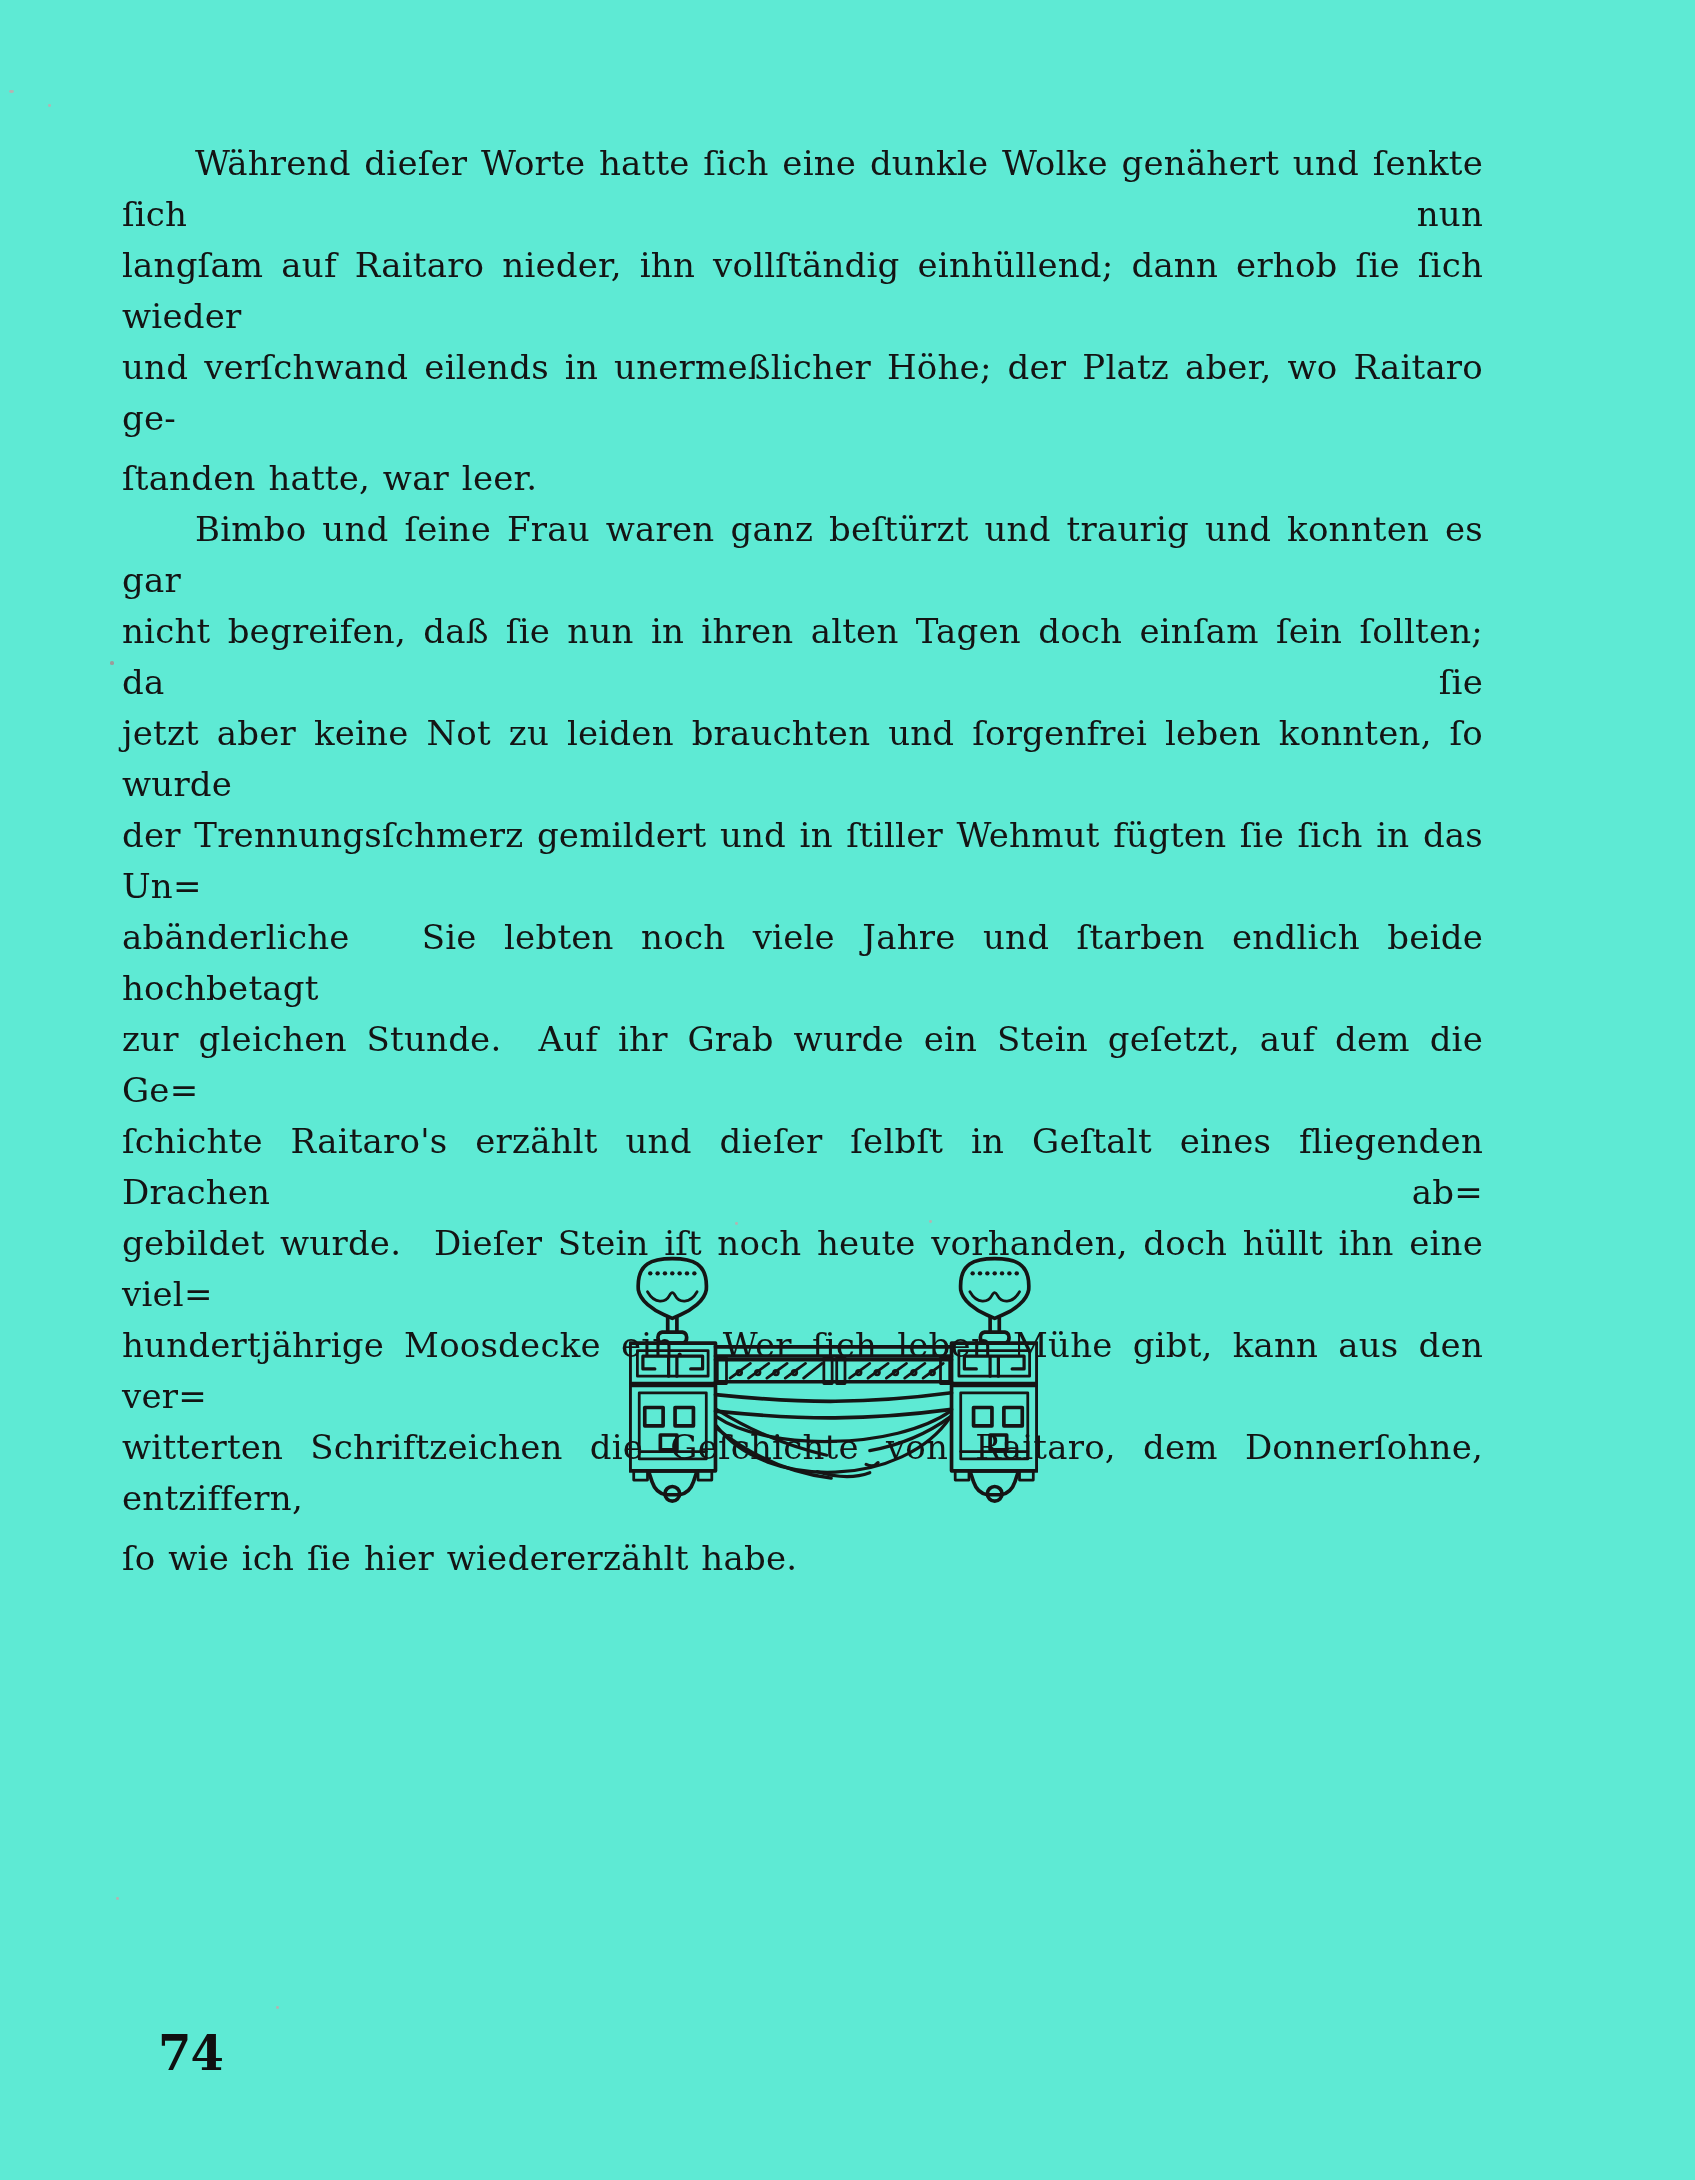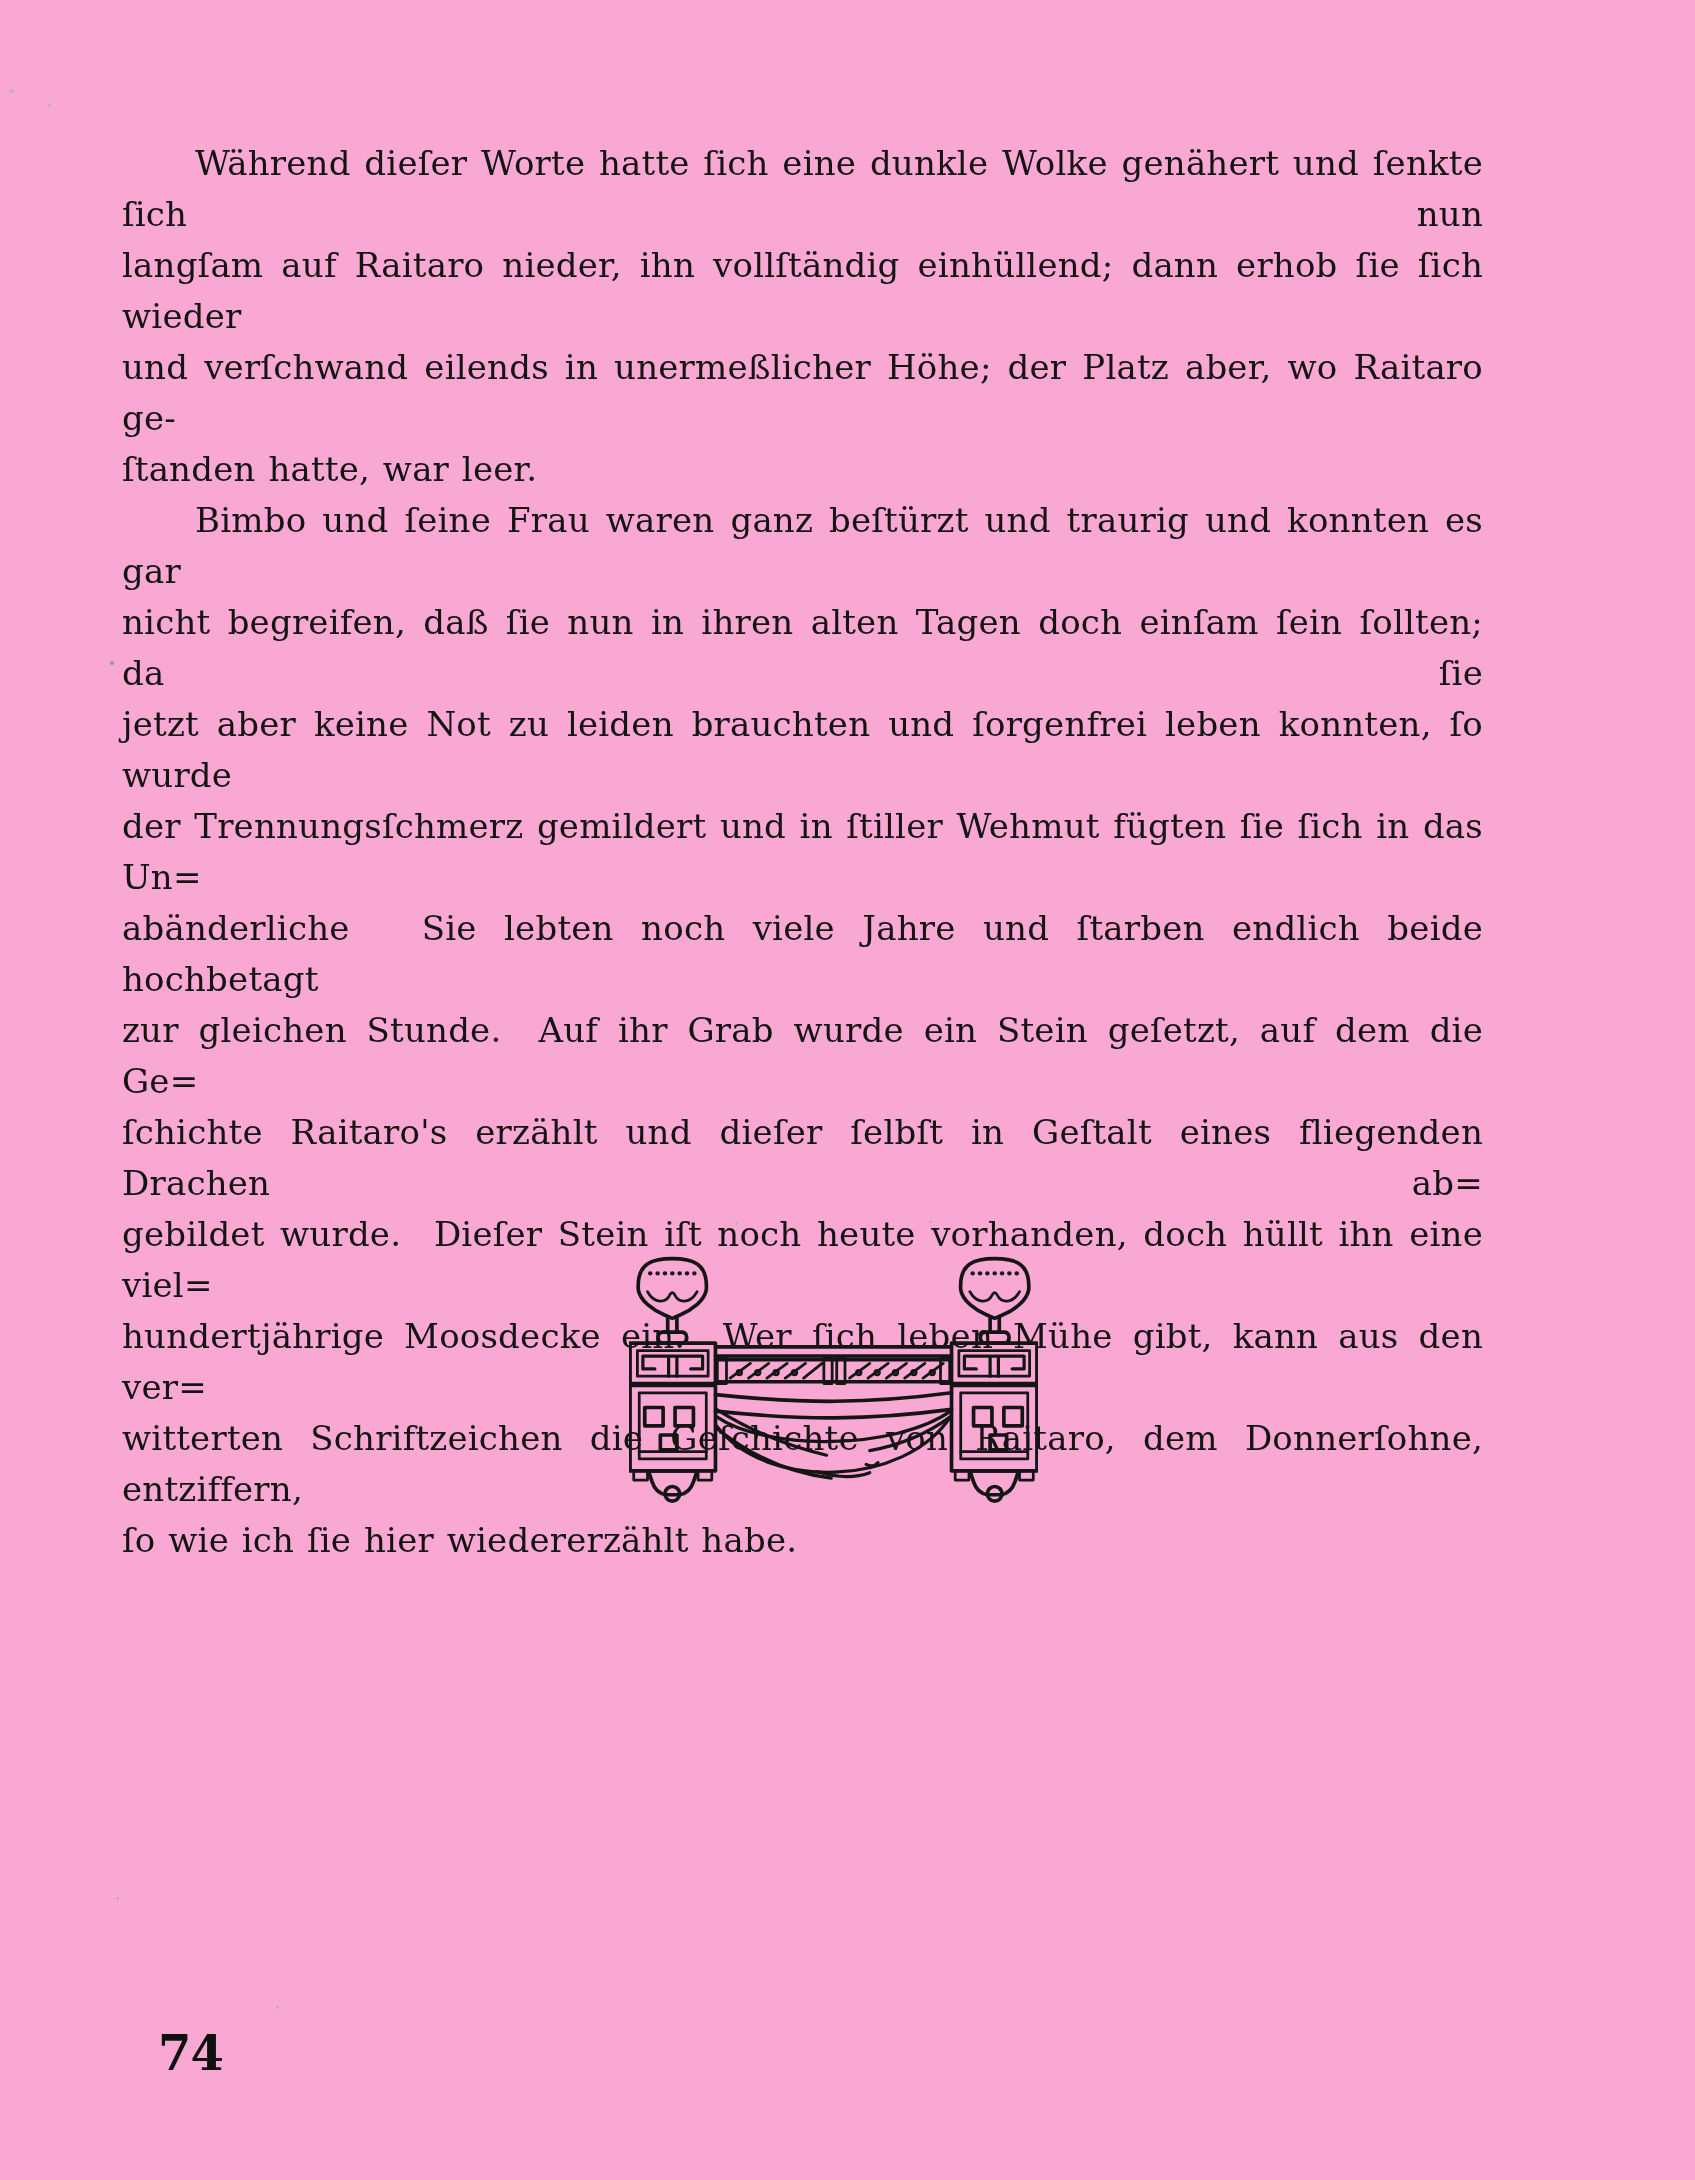--- a/index.html
+++ b/index.html
@@ -1,40 +1,40 @@
 <!DOCTYPE html>
 <html lang="de" style="font-size:14.7px"><head>
 <meta charset="utf-8">
 <style>
   html,body{margin:0;padding:0;background:#e9e9e7;}
   .page{
     position:relative;
     width:1695px;height:2180px;
     margin:0 auto;
-    background:#f9a8d4;
+    background:#5eead4;
     overflow:hidden;
     font-family:"DejaVu Serif","Liberation Serif",serif;
     color:#141414;
   }
   
   .textblock{
     position:absolute;
     left:122px;top:138px;width:1361px;
   }
   .textblock p{
     margin:0;
     font-size:34px;
     line-height:51px;
     text-align:justify;
     text-align-last:justify;
     letter-spacing:0.2px;
     word-spacing:1.8px;
   }
   .textblock p.indent{text-indent:73px;}
-  .textblock p.flush{text-align-last:left;}
+  .textblock p.flush{text-align-last:left;margin-top:9px;}
   
   .ornament{
     position:absolute;left:629px;top:1255px;width:409px;height:248px;margin:0;
   }
   
   .pagenum{
     position:absolute;left:158px;top:2026px;
     font-size:48px;font-weight:700;line-height:55px;
     letter-spacing:-0.9px;color:#101010;
   }

